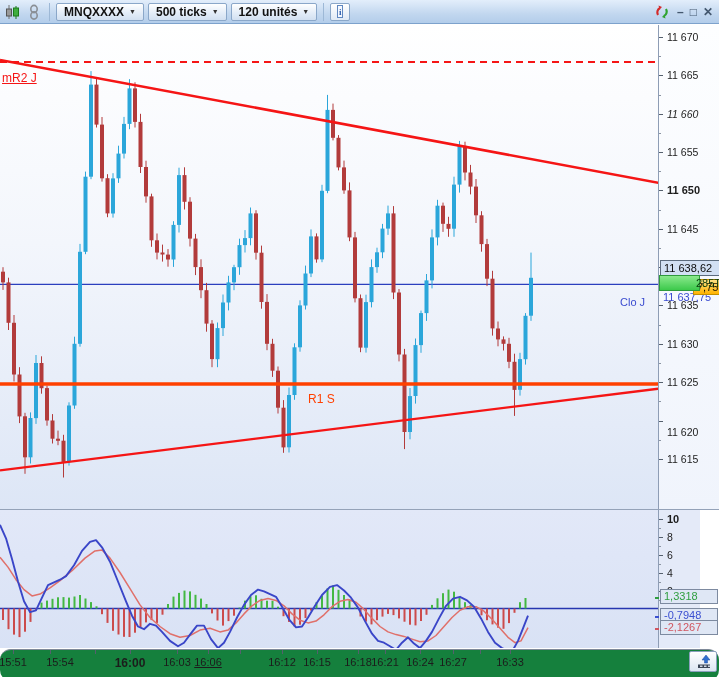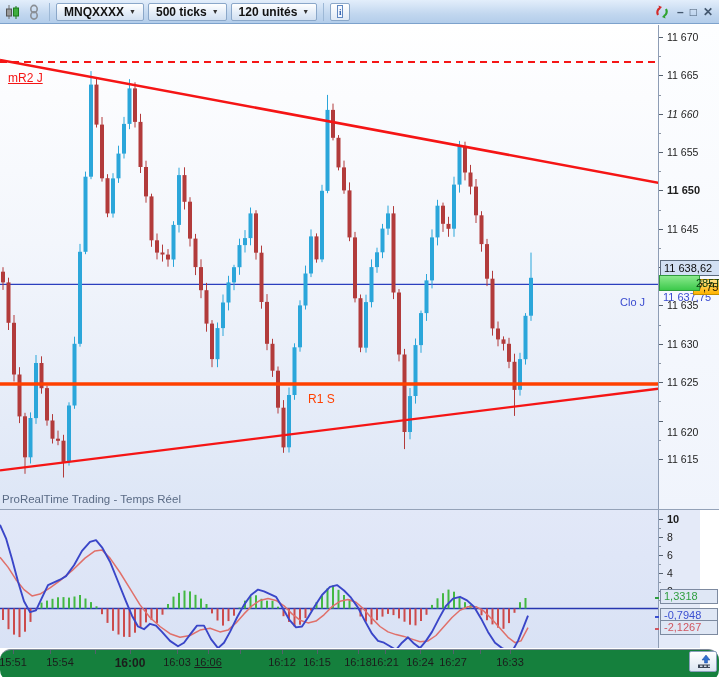--- a/index.html
+++ b/index.html
@@ -301,21 +301,21 @@
         <line x1="520" y1="327.8" x2="520" y2="370.6" stroke="#2BA6DA" stroke-width="1"></line>
         <rect x="518.0" y="334.1" width="4" height="30.7" fill="#2BA6DA"></rect>
         <line x1="525.5" y1="288.1" x2="525.5" y2="339.6" stroke="#2BA6DA" stroke-width="1"></line>
         <rect x="523.5" y="290.8" width="4" height="43.4" fill="#2BA6DA"></rect>
         <line x1="531" y1="227.6" x2="531" y2="295.9" stroke="#2BA6DA" stroke-width="1"></line>
         <rect x="529.0" y="252.8" width="4" height="37.9" fill="#2BA6DA"></rect>
         <line x1="0" y1="445.355" x2="662" y2="363.28599999999443" stroke="#F51515" stroke-width="2.4"></line>
         <line x1="0" y1="35.01" x2="662" y2="158.4970000000028" stroke="#F51515" stroke-width="2.6"></line>
         <line x1="0" y1="359.0675" x2="662" y2="359.0675" stroke="#FF4000" stroke-width="3.4"></line>
       </svg>
-    <span class="chart-lbl" id="mr2lbl" style="left: 8px; color: rgb(245, 21, 21); top: 45.9275px; text-decoration: underline;">mR2 J</span>
+    <span class="chart-lbl" id="mr2lbl" style="left: 2px; color: rgb(245, 21, 21); top: 45.9275px; text-decoration: underline;">mR2 J</span>
     <span class="chart-lbl" id="r1slbl" style="left: 308px; color: rgb(255, 64, 0); top: 367.067px;">R1 S</span>
     <span class="chart-lbl" id="clolbl2" style="left: 620px; color: rgb(58, 75, 208); font-size: 11px; top: 271.357px;">Clo J</span>
   </div>
 
   <div class="price-axis" id="paxis">
     <span class="clolbl" id="clopricelbl" style="top: 266.357px;">11 637,75</span>
     <span class="badge lastprice" id="lastbadge" style="top: 234.685px;">11 638,62</span>
     <span class="badge cnt" id="cntbadge" style="top: 250.357px; padding-left: 36px;">285T</span>
     <span class="badge yel" id="yelbadge" style="top: 254.357px;">7,75</span>
   <span class="px-lbl" style="top: 6px;">11 670</span>
@@ -348,21 +348,20 @@
       <span class="px-lbl" style="top: 351.15px;">11 625</span>
       <span class="px-tick" style="top: 357.15px;"></span>
       <span class="px-tick minor" style="top: 376.325px;"></span>
       <span class="px-lbl" style="top: 401px;">11 620</span>
       <span class="px-tick" style="top: 395.5px;"></span>
       <span class="px-tick minor" style="top: 414.675px;"></span>
       <span class="px-lbl" style="top: 427.85px;">11 615</span>
       <span class="px-tick" style="top: 433.85px;"></span>
     </div>
 
-  <span class="watermark">ProRealTime Trading - Temps Réel</span>
   <div class="divider"></div>
 
   <div class="ind-plot">
     <svg id="indsvg" width="658" height="138">
         <line x1="0" y1="98.5" x2="658" y2="98.5" stroke="#2736B0" stroke-width="1.6"></line>
         <rect x="2.0" y="98.5" width="2" height="11.5" fill="#CC4B4B"></rect>
         <rect x="7.5" y="98.5" width="2" height="20.7" fill="#CC4B4B"></rect>
         <rect x="13.0" y="98.5" width="2" height="26.1" fill="#CC4B4B"></rect>
         <rect x="18.5" y="98.5" width="2" height="28.6" fill="#CC4B4B"></rect>
         <rect x="24.0" y="98.5" width="2" height="23.2" fill="#CC4B4B"></rect>

